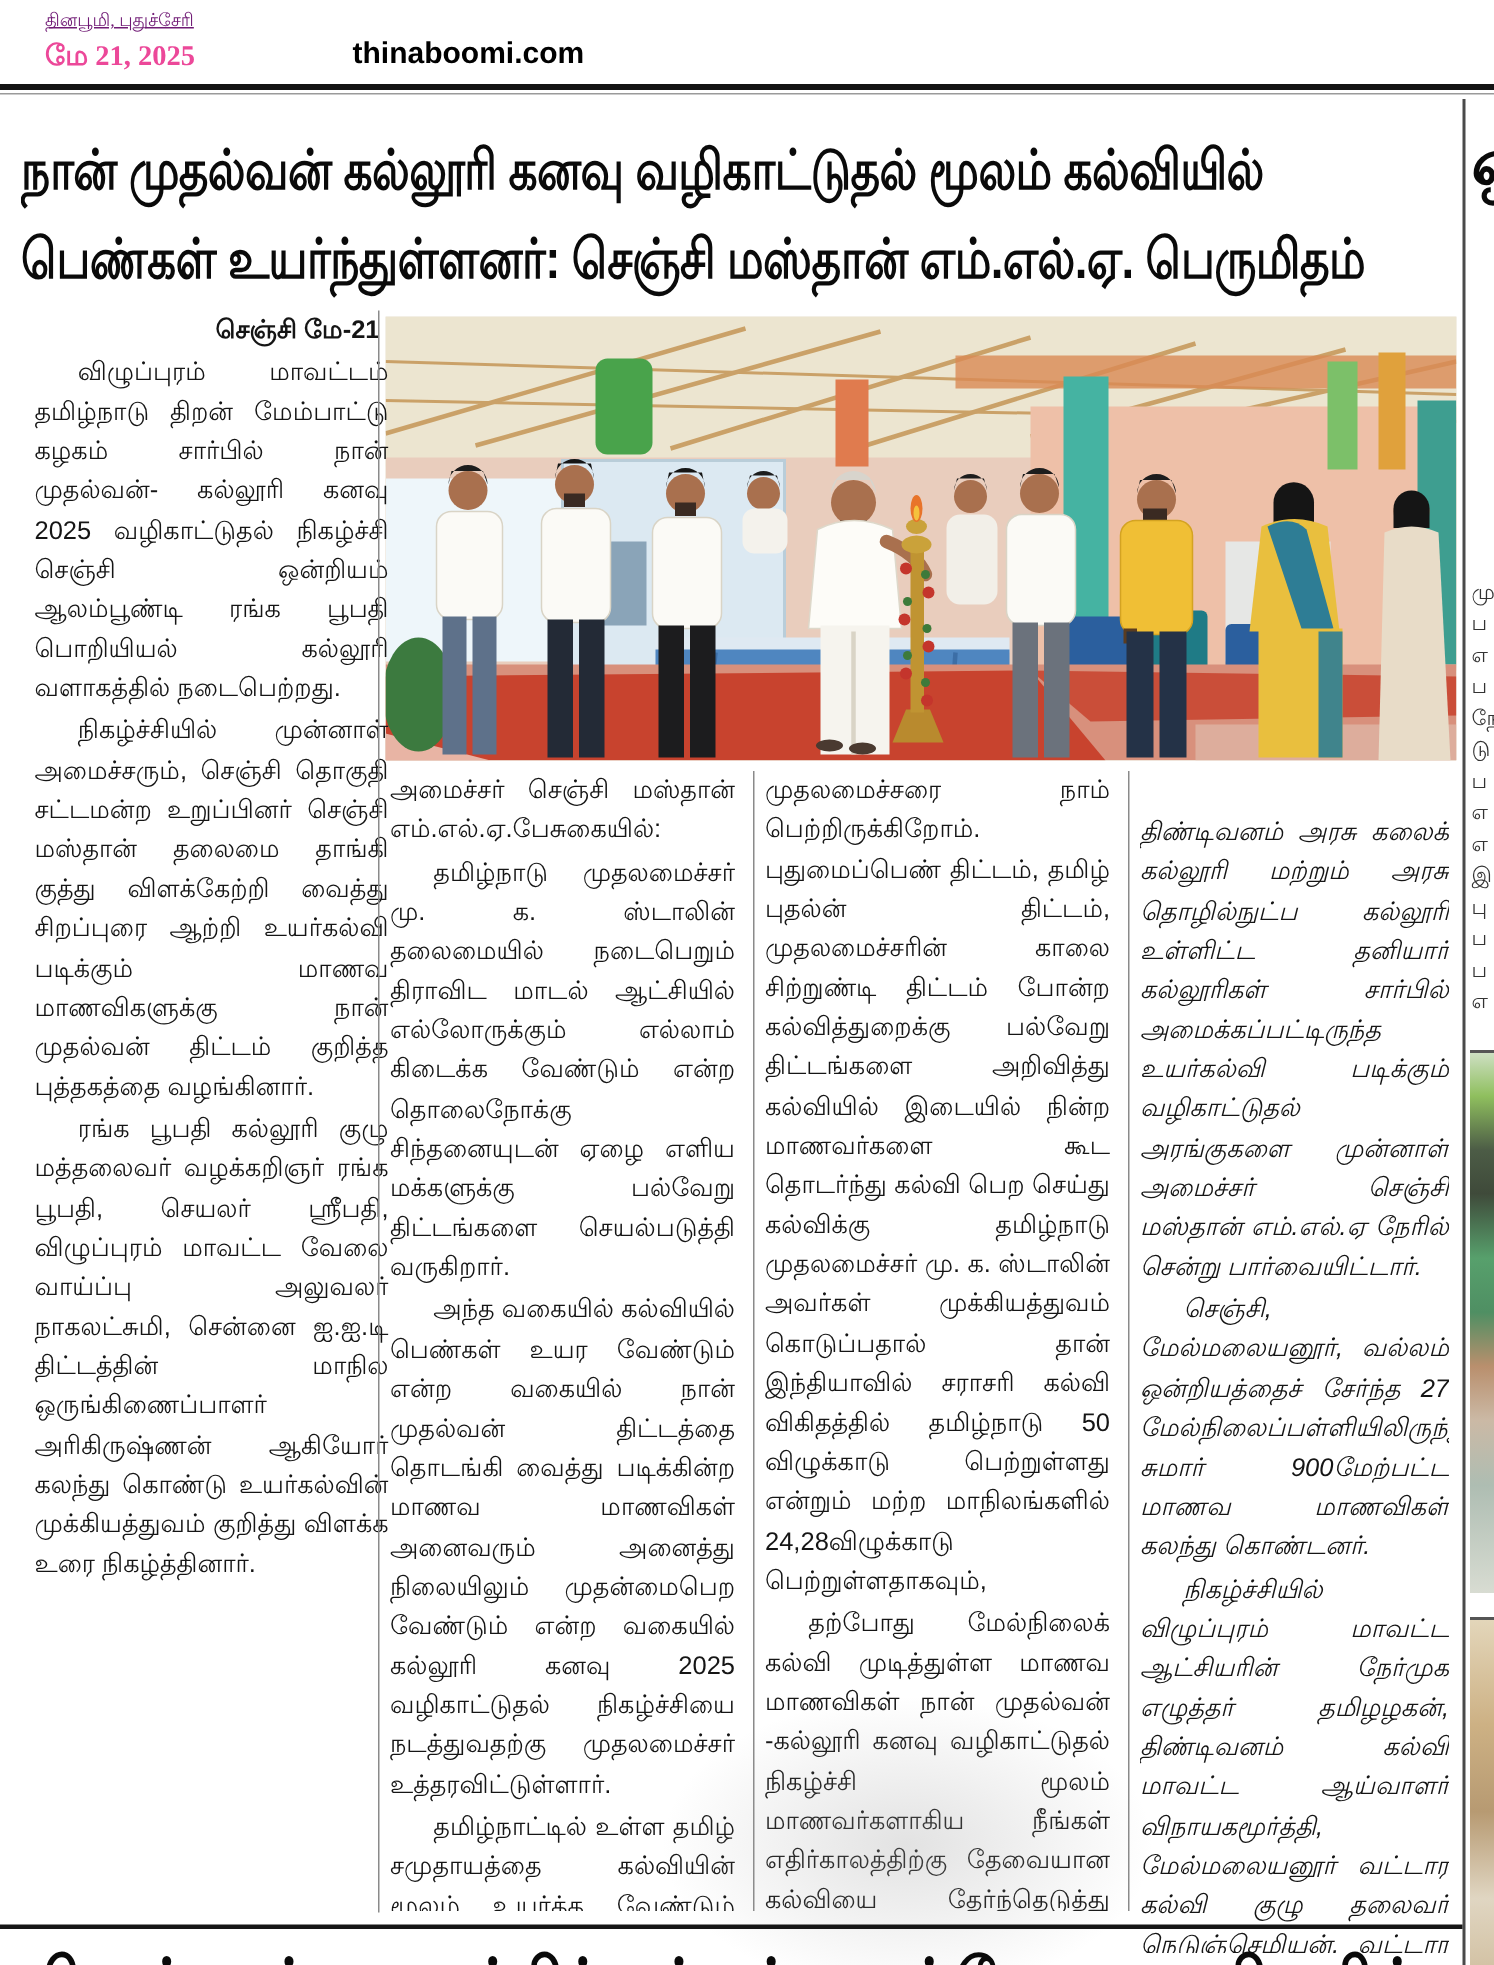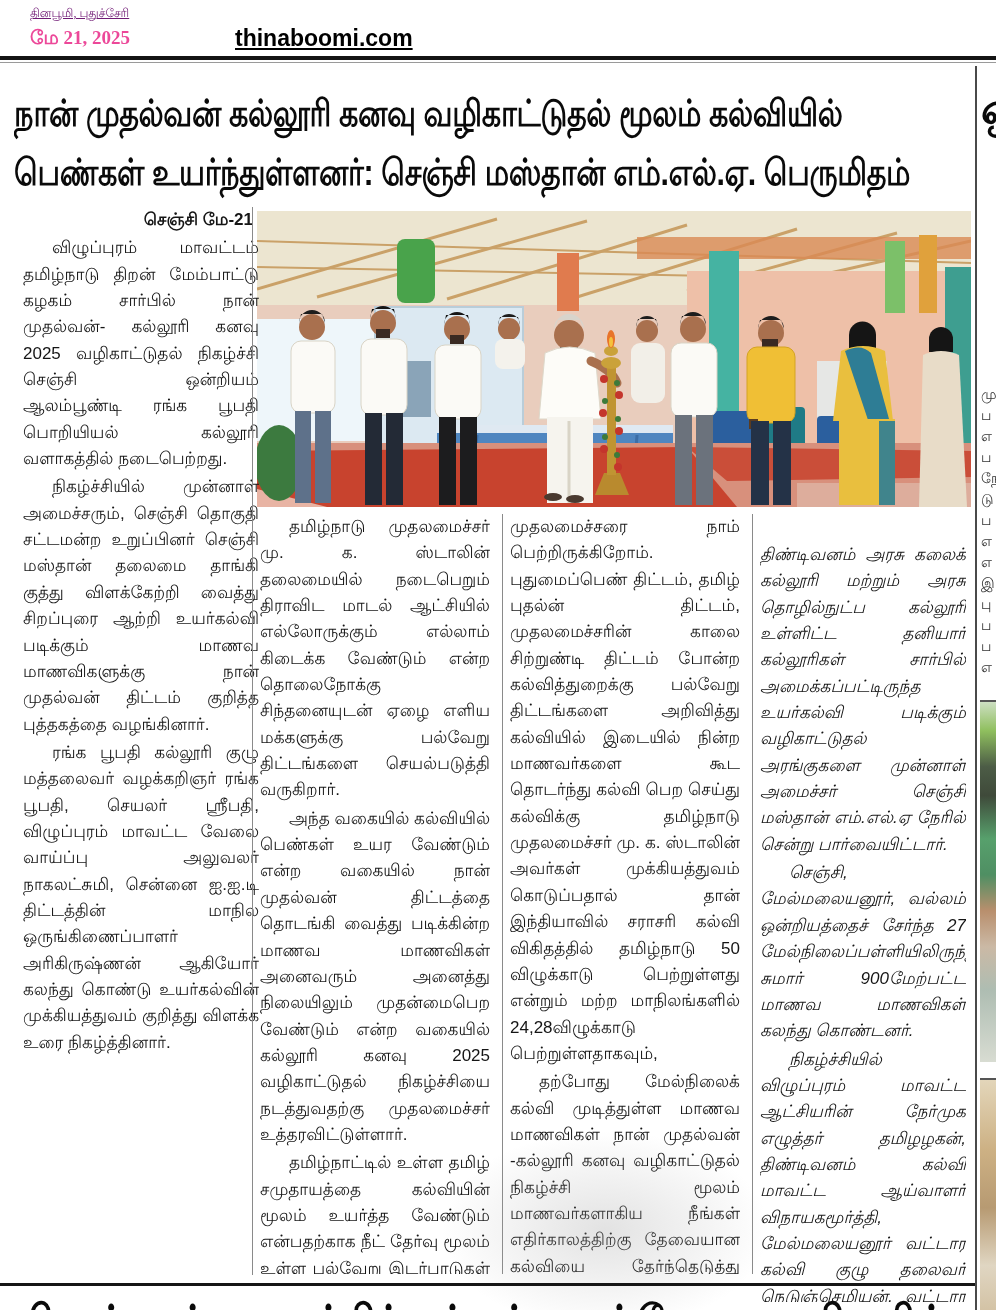--- a/index.html
+++ b/index.html
@@ -7,21 +7,21 @@
     width:996px;height:1310px;position:relative;overflow:hidden;
     background:#ffffff;color:#111;
     font-family:"Liberation Sans","DejaVu Sans",sans-serif;
   }
   
   .masthead{position:absolute;left:0;top:0;width:996px;height:56px;}
   .mast-pub{position:absolute;left:30px;top:6px;font-size:12px;color:#701a75;
     font-family:"Liberation Serif","DejaVu Serif",serif;text-decoration:underline;}
   .mast-date{position:absolute;left:30px;top:27px;font-size:19px;font-weight:bold;color:#ec4899;
     font-family:"Liberation Serif","DejaVu Serif",serif;}
-  .mast-site{position:absolute;left:235px;top:25px;font-size:23px;font-weight:bold;color:#000;text-decoration:underline;}
+  .mast-site{position:absolute;left:235px;top:25px;font-size:20px;font-weight:bold;color:#000;}
   .mast-rule{position:absolute;left:0;top:56px;width:996px;height:4px;background:#141414;}
   .mast-rule2{position:absolute;left:0;top:62px;width:996px;height:1px;background:#9a9a9a;}
 
   
   .headline{position:absolute;left:14px;top:84px;width:958px;height:122px;overflow:hidden;}
   .headline-line{white-space:nowrap;font-weight:bold;font-size:37px;line-height:59px;color:#0a0a0a;
     transform:scaleX(0.82);transform-origin:0 50%;letter-spacing:-0.5px;}
 
   
   .page-vrule{position:absolute;left:975px;top:66px;width:2px;height:1244px;background:#4a4a4a;}
@@ -244,20 +244,21 @@
 
 <section class="col" id="col1">
   <p class="dateline">செஞ்சி மே-21</p>
   <p>விழுப்புரம் மாவட்டம் தமிழ்நாடு திறன் மேம்பாட்டு கழகம் சார்பில் நான் முதல்வன்- கல்லூரி கனவு 2025 வழிகாட்டுதல் நிகழ்ச்சி செஞ்சி ஒன்றியம் ஆலம்பூண்டி ரங்க பூபதி பொறியியல் கல்லூரி வளாகத்தில் நடைபெற்றது.</p>
   <p>நிகழ்ச்சியில் முன்னாள் அமைச்சரும், செஞ்சி தொகுதி சட்டமன்ற உறுப்பினர் செஞ்சி மஸ்தான் தலைமை தாங்கி குத்து விளக்கேற்றி வைத்து சிறப்புரை ஆற்றி உயர்கல்வி படிக்கும் மாணவ மாணவிகளுக்கு நான் முதல்வன் திட்டம் குறித்த புத்தகத்தை வழங்கினார்.</p>
   <p>ரங்க பூபதி கல்லூரி குழு மத்தலைவர் வழக்கறிஞர் ரங்க பூபதி, செயலர் ஸ்ரீபதி, விழுப்புரம் மாவட்ட வேலை வாய்ப்பு அலுவலர் நாகலட்சுமி, சென்னை ஐ.ஐ.டி திட்டத்தின் மாநில ஒருங்கிணைப்பாளர் அரிகிருஷ்ணன் ஆகியோர் கலந்து கொண்டு உயர்கல்வின் முக்கியத்துவம் குறித்து விளக்க உரை நிகழ்த்தினார்.</p>
 
 </section>
 
 <section class="col" id="col2">
+  <p class="noindent">அமைச்சர் செஞ்சி மஸ்தான் எம்.எல்.ஏ.பேசுகையில்:</p>
   <p>தமிழ்நாடு முதலமைச்சர் மு. க. ஸ்டாலின் தலைமையில் நடைபெறும் திராவிட மாடல் ஆட்சியில் எல்லோருக்கும் எல்லாம் கிடைக்க வேண்டும் என்ற தொலைநோக்கு சிந்தனையுடன் ஏழை எளிய மக்களுக்கு பல்வேறு திட்டங்களை செயல்படுத்தி வருகிறார்.</p>
   <p>அந்த வகையில் கல்வியில் பெண்கள் உயர வேண்டும் என்ற வகையில் நான் முதல்வன் திட்டத்தை தொடங்கி வைத்து படிக்கின்ற மாணவ மாணவிகள் அனைவரும் அனைத்து நிலையிலும் முதன்மைபெற வேண்டும் என்ற வகையில் கல்லூரி கனவு 2025 வழிகாட்டுதல் நிகழ்ச்சியை நடத்துவதற்கு முதலமைச்சர் உத்தரவிட்டுள்ளார்.</p>
   <p>தமிழ்நாட்டில் உள்ள தமிழ் சமுதாயத்தை கல்வியின் மூலம் உயர்த்த வேண்டும் என்பதற்காக நீட் தேர்வு மூலம் உள்ள பல்வேறு இடர்பாடுகள் இருந்தாலும் அதைதூக்கி எறிந்து விட்டு நான் இருக்கிறேன் என்று கூறி இன்றைக்கு கல்லூரி கனவு திட்டத்தை கொண்டு வந்து செயல்படுத்தி வரும்</p>
 </section>
 
 <section class="col" id="col3">
   <p class="noindent">முதலமைச்சரை நாம் பெற்றிருக்கிறோம். புதுமைப்பெண் திட்டம், தமிழ் புதல்ன் திட்டம், முதலமைச்சரின் காலை சிற்றுண்டி திட்டம் போன்ற கல்வித்துறைக்கு பல்வேறு திட்டங்களை அறிவித்து கல்வியில் இடையில் நின்ற மாணவர்களை கூட தொடர்ந்து கல்வி பெற செய்து கல்விக்கு தமிழ்நாடு முதலமைச்சர் மு. க. ஸ்டாலின் அவர்கள் முக்கியத்துவம் கொடுப்பதால் தான் இந்தியாவில் சராசரி கல்வி விகிதத்தில் தமிழ்நாடு 50 விழுக்காடு பெற்றுள்ளது என்றும் மற்ற மாநிலங்களில் 24,28விழுக்காடு பெற்றுள்ளதாகவும்,</p>
   <p>தற்போது மேல்நிலைக் கல்வி முடித்துள்ள மாணவ மாணவிகள் நான் முதல்வன் -கல்லூரி கனவு வழிகாட்டுதல் நிகழ்ச்சி மூலம் மாணவர்களாகிய நீங்கள் எதிர்காலத்திற்கு தேவையான கல்வியை தேர்ந்தெடுத்து படித்து கல்வியிலும் பொருளாதாரத்திலும் உயர்ந்த இடத்திற்கு வர வேண்டுமென முன்னாள் அமைச்சர் செஞ்சி மஸ்தான் எம்எல்ஏ கேட்டுக் கொண்டார். தொடர்ந்து மாவட்ட வேலைவாய்ப்பு பயிற்சி அலுவலகம், செஞ்சி,</p>
 </section>
 

